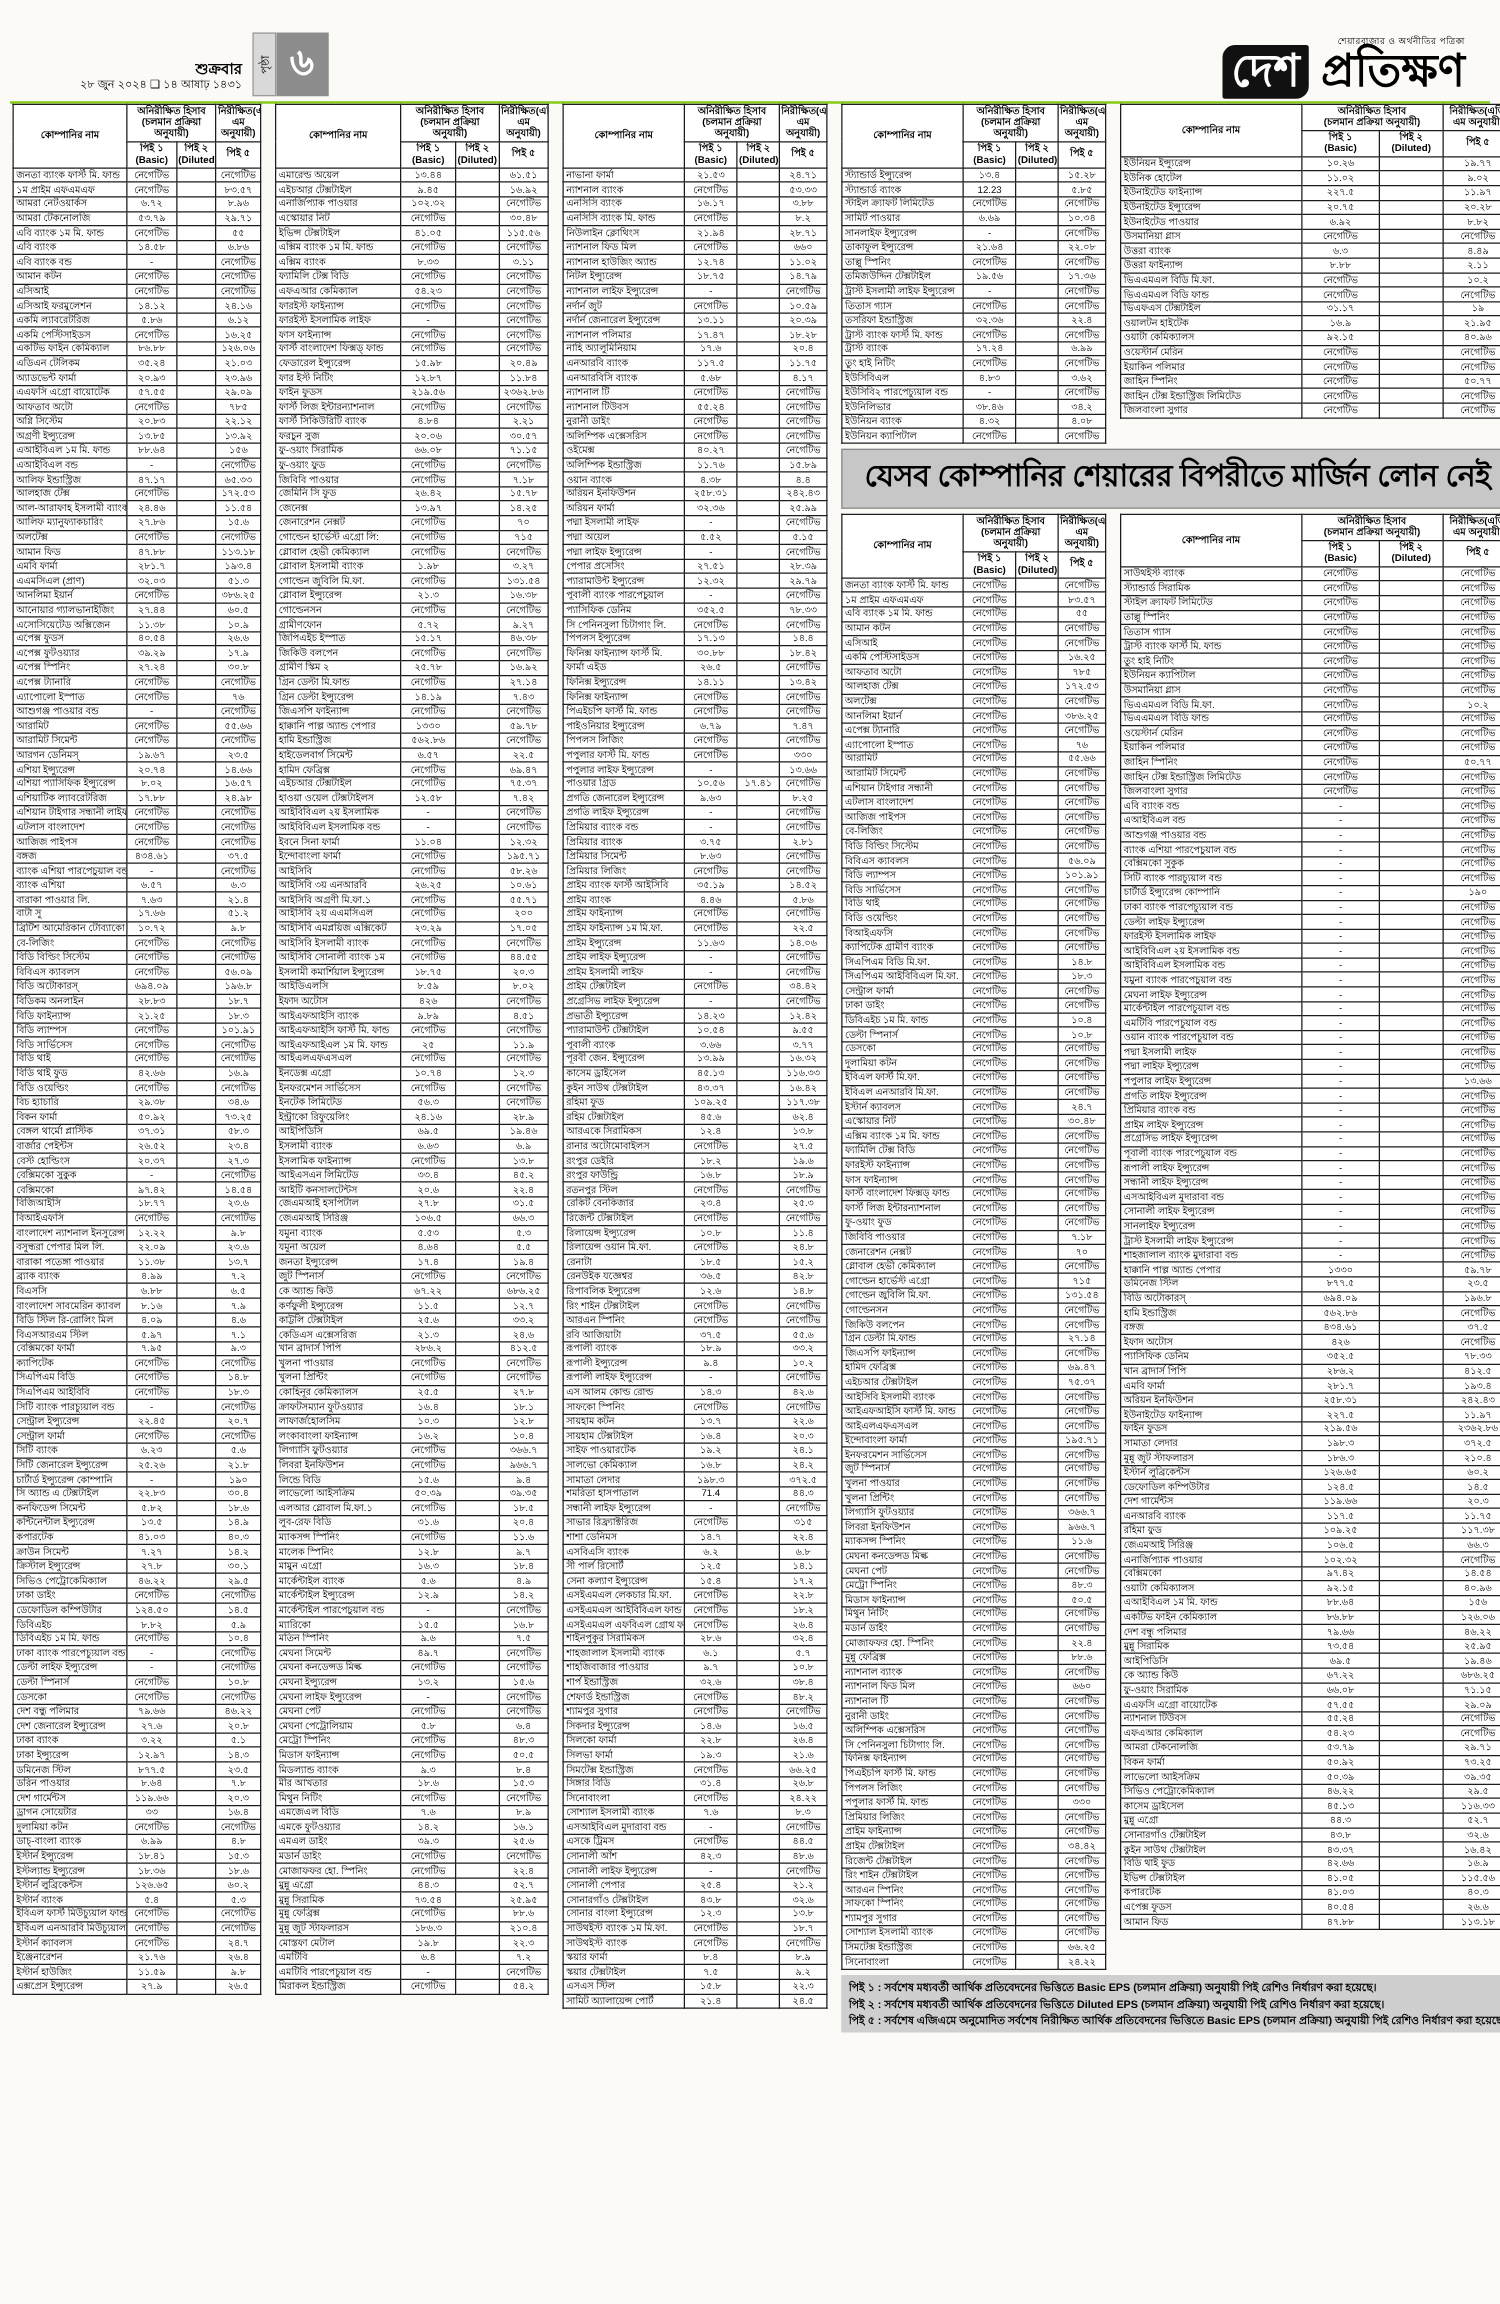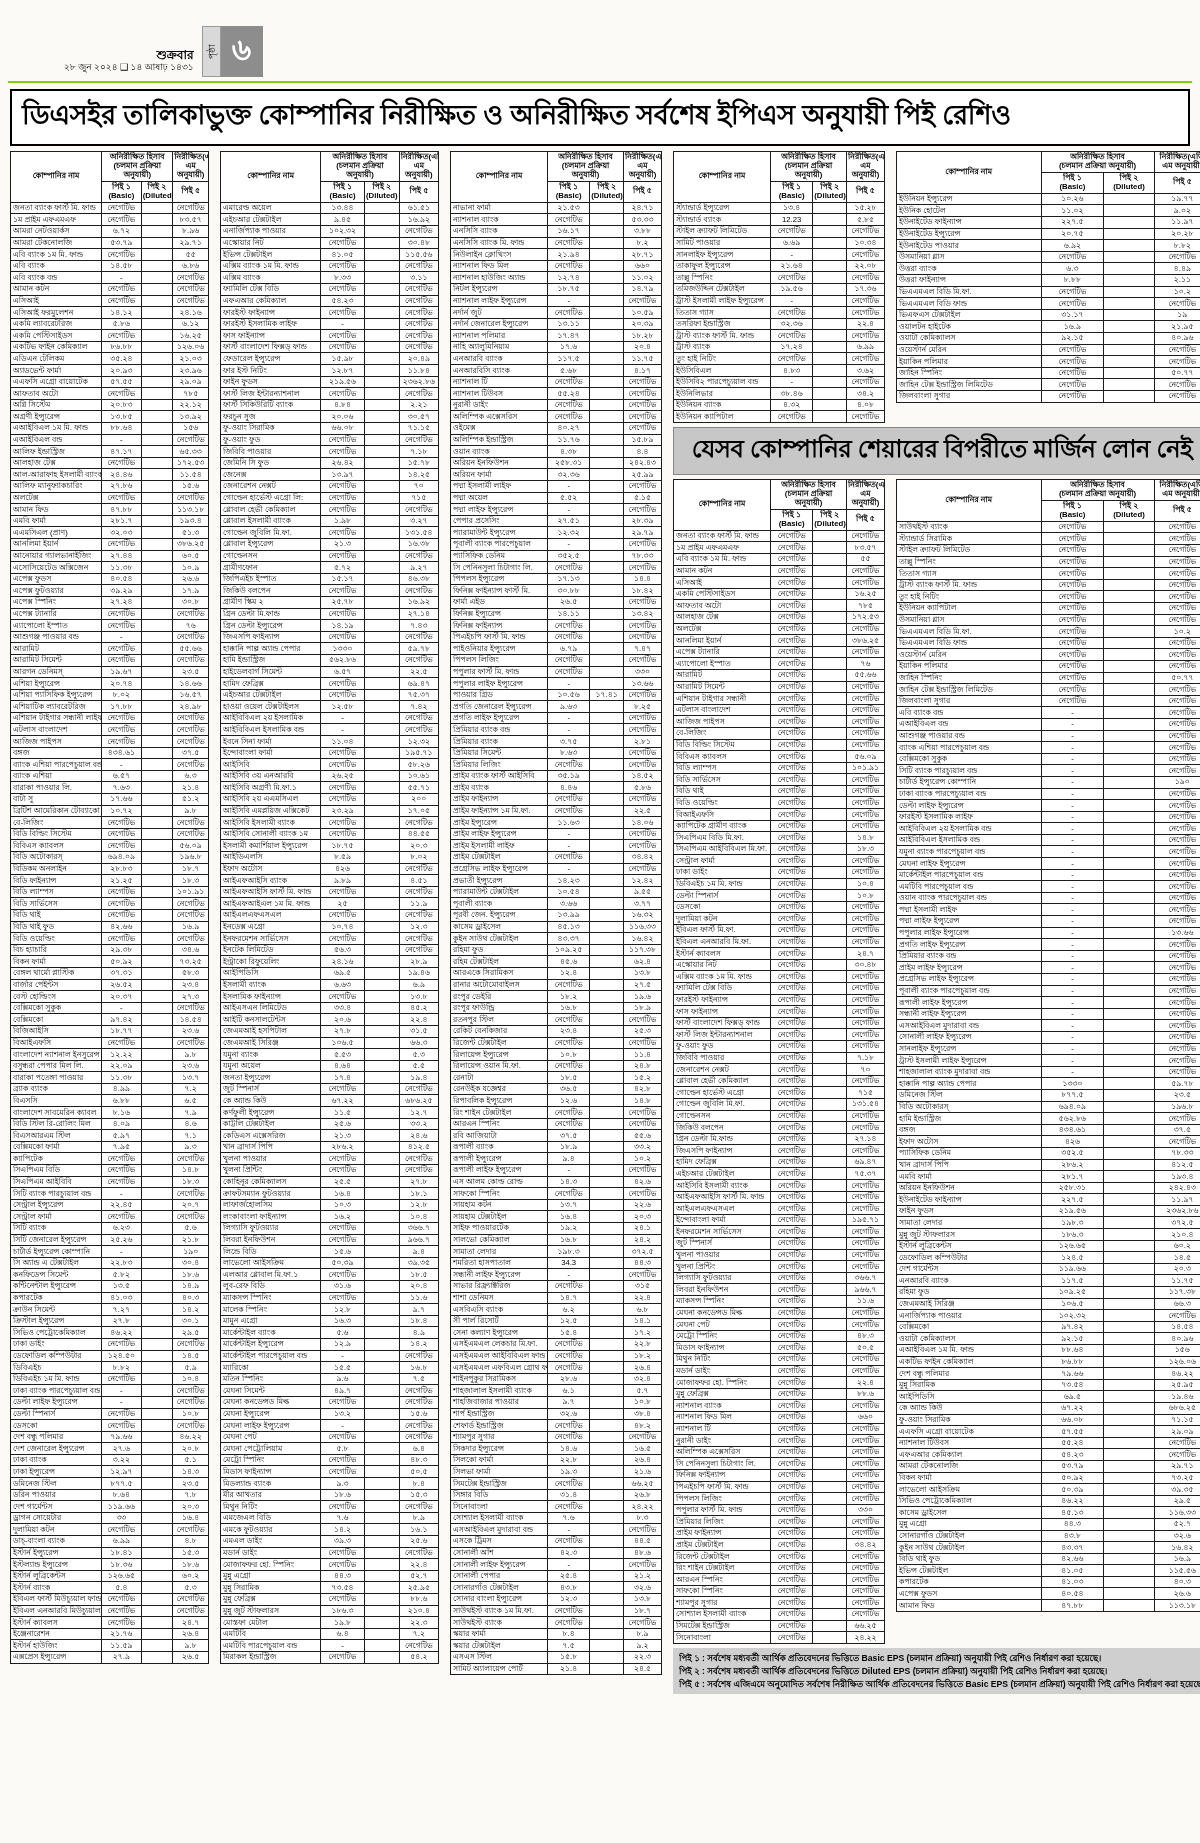--- a/index.html
+++ b/index.html
@@ -51,25 +51,26 @@
 
   <div class="masthead">
     <div class="date-block">
       <div class="date-day">শুক্রবার</div>
       <div class="date-line">২৮ জুন ২০২৪ ❑ ১৪ আষাঢ় ১৪৩১</div>
     </div>
     <div class="page-badge">
       <div class="page-word">পৃষ্ঠা</div>
       <div class="page-num">৬</div>
     </div>
+    <div class="logo-block">
+      <div class="logo-tagline">শেয়ারবাজার ও অর্থনীতির পত্রিকা</div>
+      <div class="logo-text"><span class="logo-first">দেশ</span> <span>প্রতিক্ষণ</span></div>
+    </div>
   </div>
 
-  <div class="headline-box">
-    <div class="headline">ডিএসইর তালিকাভুক্ত কোম্পানির নিরীক্ষিত ও অনিরীক্ষিত সর্বশেষ ইপিএস অনুযায়ী পিই রেশিও</div>
-  </div>
 
   <div class="content">
     <div class="colA">
       <table class="pe">
           <colgroup>
             <col style="width: 46%;">
             <col style="width: 20%;">
             <col style="width: 16%;">
             <col style="width: 18%;">
           </colgroup>
@@ -2187,21 +2188,21 @@
               <td class="num">২৪.২</td>
             </tr>
             <tr>
               <td class="nm">সামাতা লেদার</td>
               <td class="num">১৯৮.৩</td>
               <td class="num"></td>
               <td class="num">৩৭২.৫</td>
             </tr>
             <tr>
               <td class="nm">শমরিতা হাসপাতাল</td>
-              <td class="num">34.3</td>
+              <td class="num">71.4</td>
               <td class="num"></td>
               <td class="num">৪৪.৩</td>
             </tr>
             <tr>
               <td class="nm">সন্ধানী লাইফ ইন্স্যুরেন্স</td>
               <td class="num">-</td>
               <td class="num"></td>
               <td class="num">নেগেটিভ</td>
             </tr>
             <tr>

